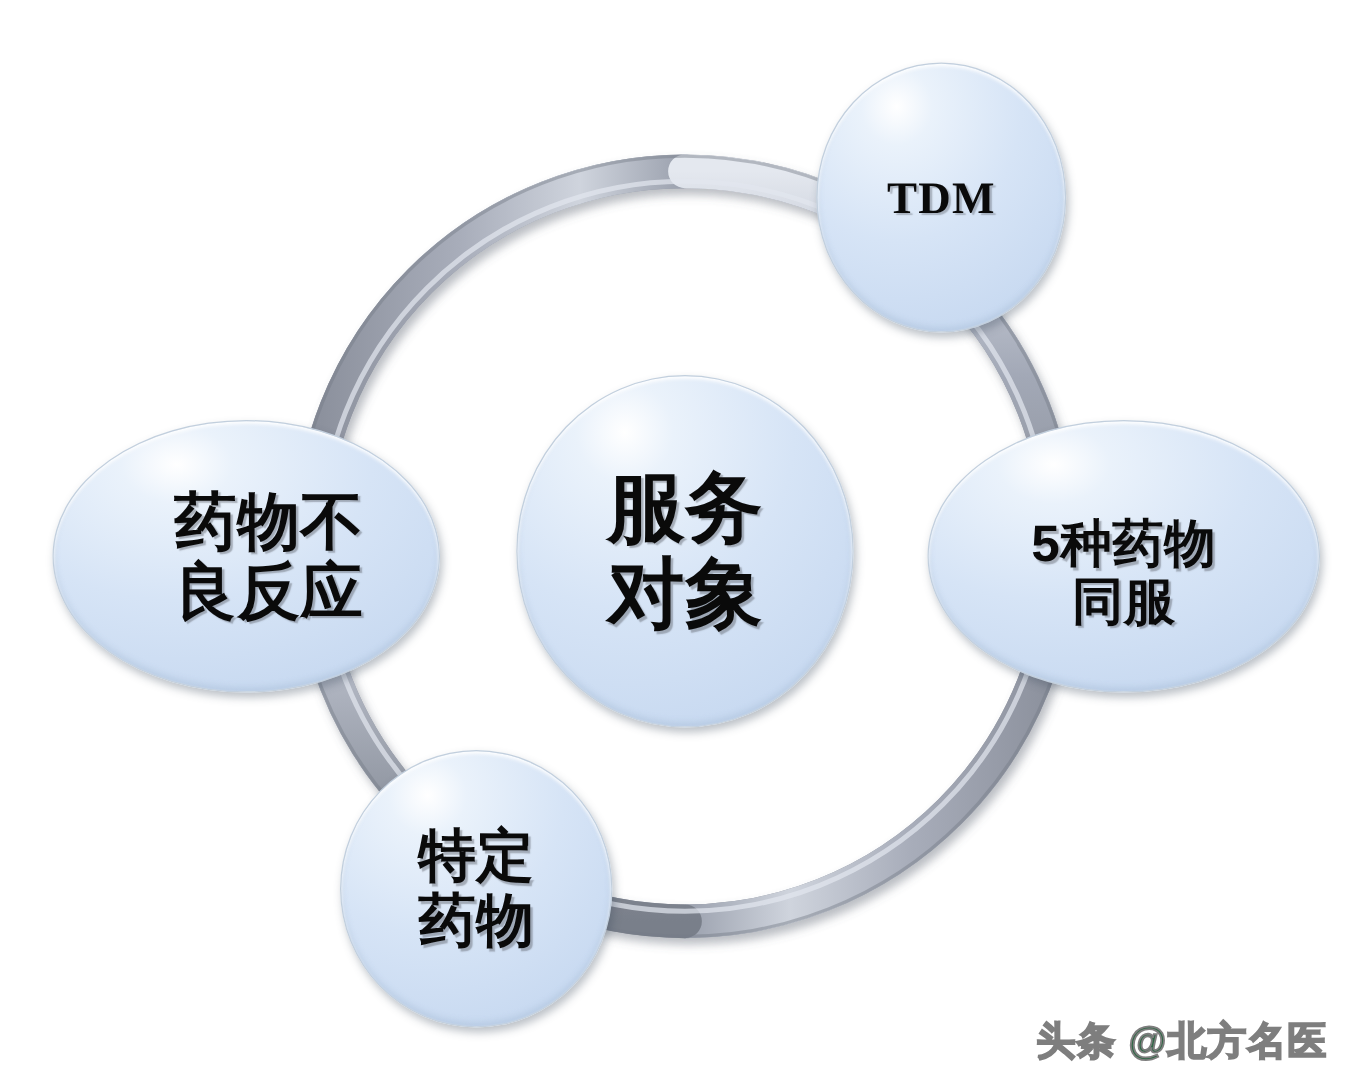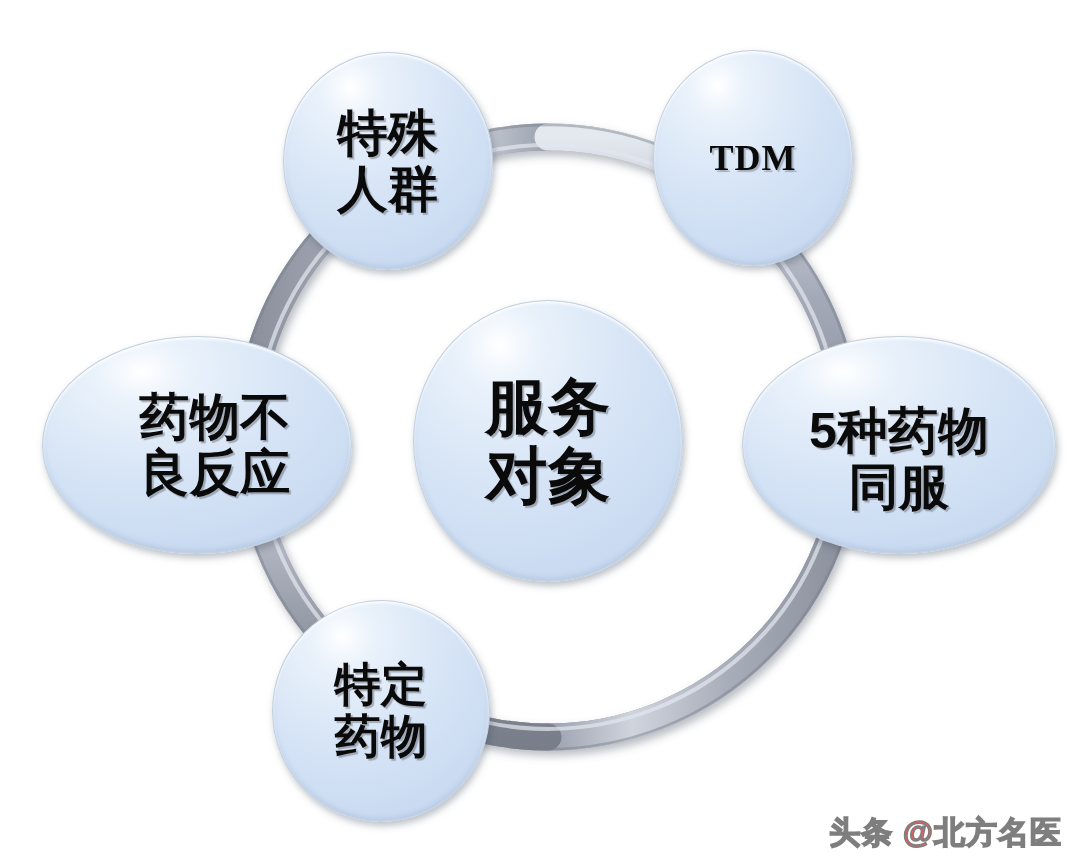--- a/index.html
+++ b/index.html
@@ -89,42 +89,42 @@
   #node-adr {
     left: 42px; top: 336px;
     width: 310px; height: 218px;
   }
   #node-adr .node-label { font-size: 50px; margin-left: 36px; }
 
   #node-polypharmacy {
     left: 742px; top: 336px;
     width: 314px; height: 218px;
   }
-  #node-polypharmacy .node-label { font-size: 50px; margin-top: 27px; }
+  #node-polypharmacy .node-label { font-size: 41px; margin-top: 27px; }
 
   #node-specific-drug {
     left: 272px; top: 600px;
     width: 218px; height: 222px;
   }
   #node-specific-drug .node-label { font-size: 46px; }
 
   #node-chronic {
     left: 636px; top: 598px;
     width: 204px; height: 220px;
   }
   #node-chronic .node-label { font-size: 50px; }
 
   
   #watermark {
     position: absolute;
     right: 18px;
     bottom: 14px;
     font-size: 31px;
     font-weight: bold;
-    color: #ef4444;
+    color: #14532d;
     -webkit-text-stroke: 1.5px #6d6d6d;
     letter-spacing: 1px;
     opacity: 0.88;
     user-select: none;
   }
 </style>
 </head>
 <body>
 
 <div id="canvas">
@@ -177,24 +177,20 @@
 
       <circle cx="548" cy="437" r="312" fill="none" stroke="#767c88" stroke-width="2.5" opacity="0.45"></circle>
     </g>
   </svg>
 
   <div class="node" id="node-center">
     <span class="node-label">服务
 对象</span>
   </div>
 
-  <div class="node" id="node-special">
-    <span class="node-label">特殊
-人群</span>
-  </div>
 
   <div class="node" id="node-tdm">
     <span class="node-label">TDM</span>
   </div>
 
   <div class="node" id="node-polypharmacy">
     <span class="node-label">5种药物
 同服</span>
   </div>
 

